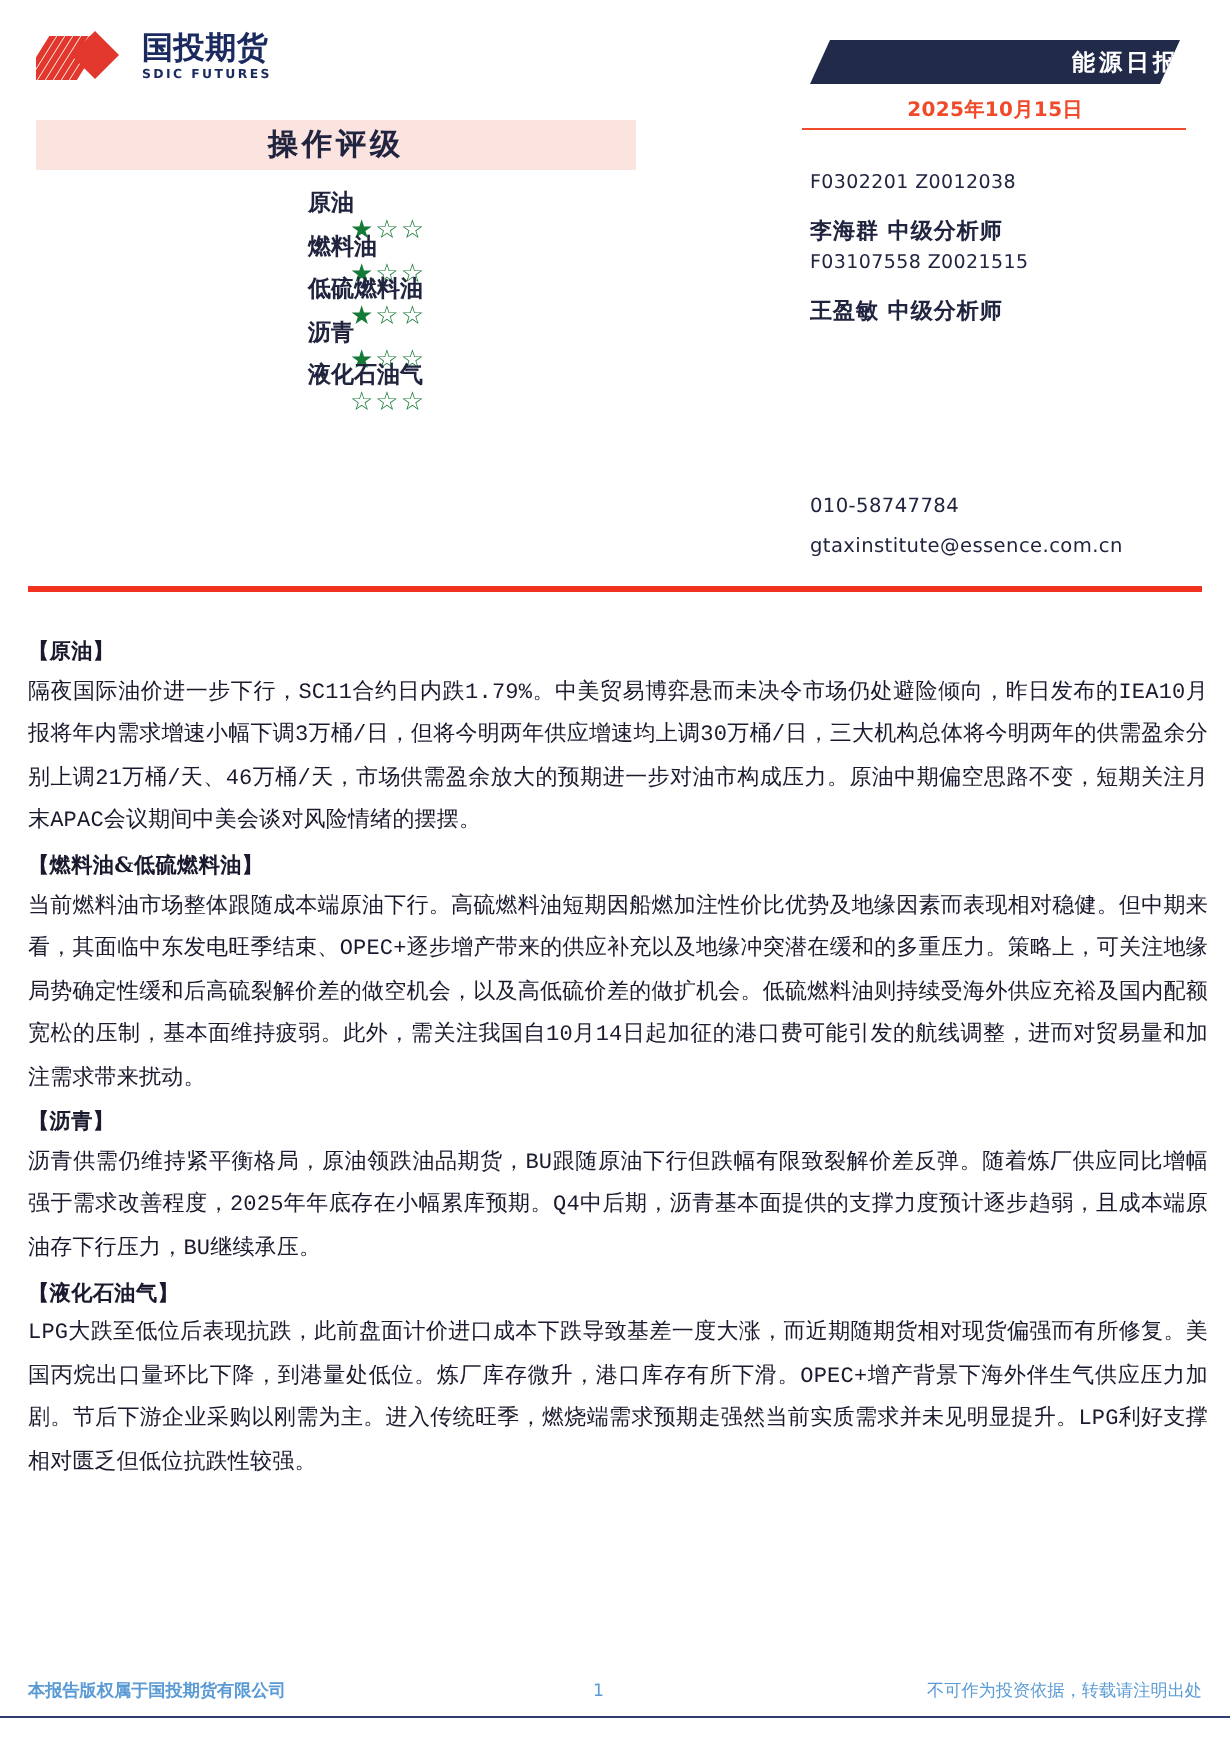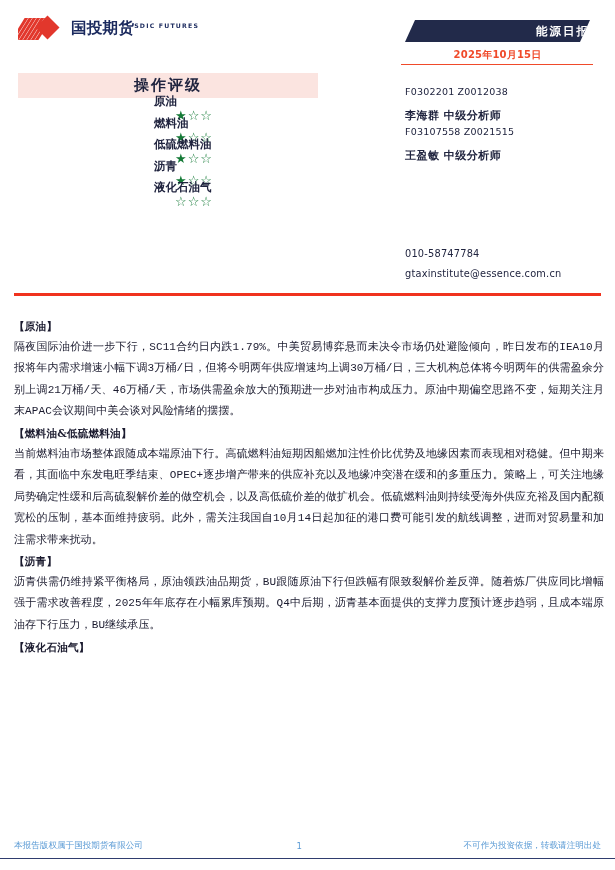--- a/index.html
+++ b/index.html
@@ -63,21 +63,21 @@
   }
   .logo-diamond {
     position: absolute;
     left: 21px;
     top: 3px;
     width: 17px;
     height: 17px;
     background: #e2372c;
     transform: rotate(45deg);
   }
-  .logo-text { display: flex; flex-direction: row; line-height: 1; }
+  .logo-text { display: flex; flex-direction: column; line-height: 1; }
   .logo-cn {
     font-family: "DejaVu Sans", sans-serif;
     font-size: 15.5px;
     font-weight: bold;
     color: #1b2a5e;
     letter-spacing: 0.3px;
   }
   .logo-en {
     font-family: "DejaVu Sans", sans-serif;
     font-size: 6.2px;
@@ -91,21 +91,20 @@
   .rating-banner {
     position: absolute;
     left: 18px;
     top: 60px;
     width: 300px;
     height: 25px;
     background: #fbe4e0;
     display: flex;
     align-items: center;
     justify-content: center;
-    margin-top: 13px;
   }
   .rating-banner-title {
     font-family: "DejaVu Serif", serif;
     font-size: 15px;
     font-weight: bold;
     color: #20243f;
     letter-spacing: 2px;
   }
 
   .rating-list {
@@ -271,21 +270,21 @@
     position: absolute;
     left: 14px;
     top: 840px;
     width: 587px;
     display: flex;
     align-items: center;
     font-family: "DejaVu Sans", sans-serif;
     font-size: 8.6px;
     color: #5b9bd5;
   }
-  .footer-left { flex: 0 0 auto; }
+  .footer-left { flex: 0 0 auto; font-weight: bold; }
   .footer-center { flex: 1 1 auto; text-align: center; }
   .footer-right { flex: 0 0 auto; margin-left: 8px; }
 </style>
 </head>
 <body>
 
 <div class="page">
 
   <div class="header">
 
@@ -371,20 +370,21 @@
       <div class="section-body">当前燃料油市场整体跟随成本端原油下行。高硫燃料油短期因船燃加注性价比优势及地缘因素而表现相对稳健。但中期来看，其面临中东发电旺季结束、OPEC+逐步增产带来的供应补充以及地缘冲突潜在缓和的多重压力。策略上，可关注地缘局势确定性缓和后高硫裂解价差的做空机会，以及高低硫价差的做扩机会。低硫燃料油则持续受海外供应充裕及国内配额宽松的压制，基本面维持疲弱。此外，需关注我国自10月14日起加征的港口费可能引发的航线调整，进而对贸易量和加注需求带来扰动。</div>
     </div>
 
     <div class="section">
       <div class="section-heading">【沥青】</div>
       <div class="section-body">沥青供需仍维持紧平衡格局，原油领跌油品期货，BU跟随原油下行但跌幅有限致裂解价差反弹。随着炼厂供应同比增幅强于需求改善程度，2025年年底存在小幅累库预期。Q4中后期，沥青基本面提供的支撑力度预计逐步趋弱，且成本端原油存下行压力，BU继续承压。</div>
     </div>
 
     <div class="section">
       <div class="section-heading">【液化石油气】</div>
+      <div class="section-body">LPG大跌至低位后表现抗跌，此前盘面计价进口成本下跌导致基差一度大涨，而近期随期货相对现货偏强而有所修复。美国丙烷出口量环比下降，到港量处低位。炼厂库存微升，港口库存有所下滑。OPEC+增产背景下海外伴生气供应压力加剧。节后下游企业采购以刚需为主。进入传统旺季，燃烧端需求预期走强然当前实质需求并未见明显提升。LPG利好支撑相对匮乏但低位抗跌性较强。</div>
     </div>
 
   </div>
 
   <div class="footer">
     <span class="footer-left">本报告版权属于国投期货有限公司</span>
     <span class="footer-center">1</span>
     <span class="footer-right">不可作为投资依据，转载请注明出处</span>
   </div>
   <div class="footer-rule"></div>

